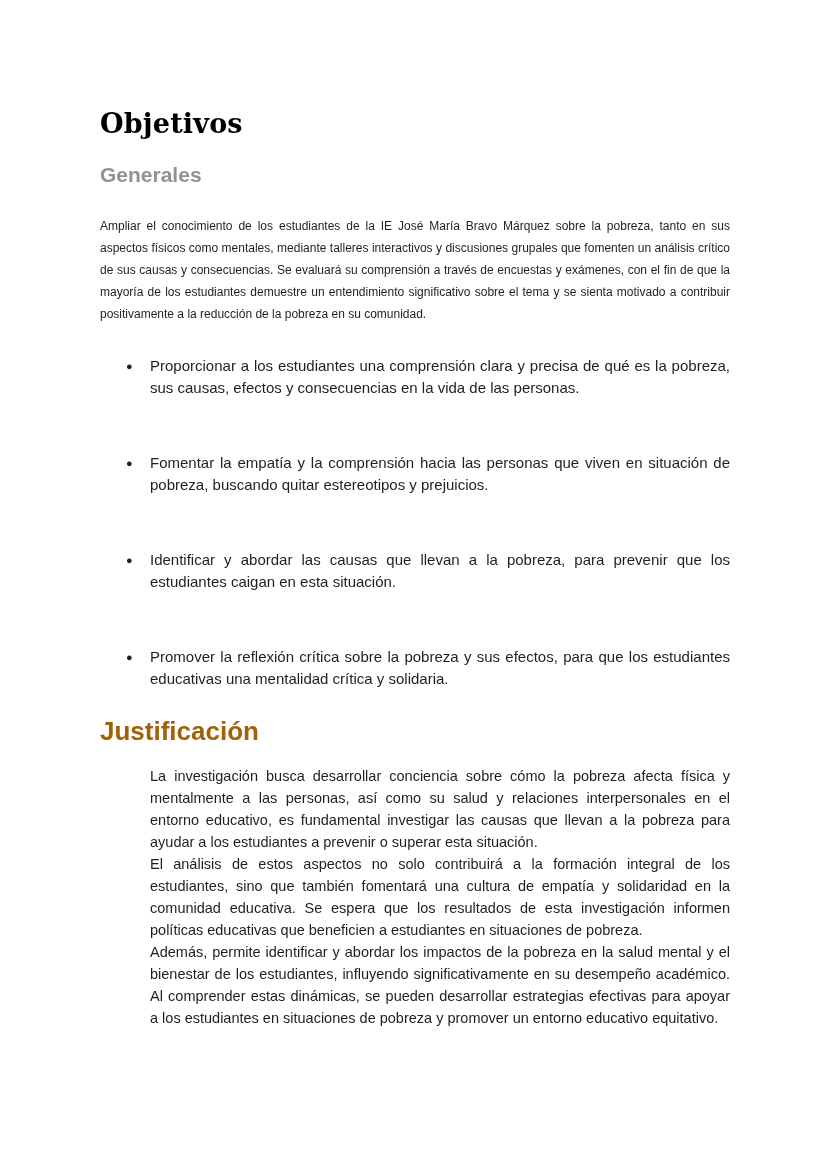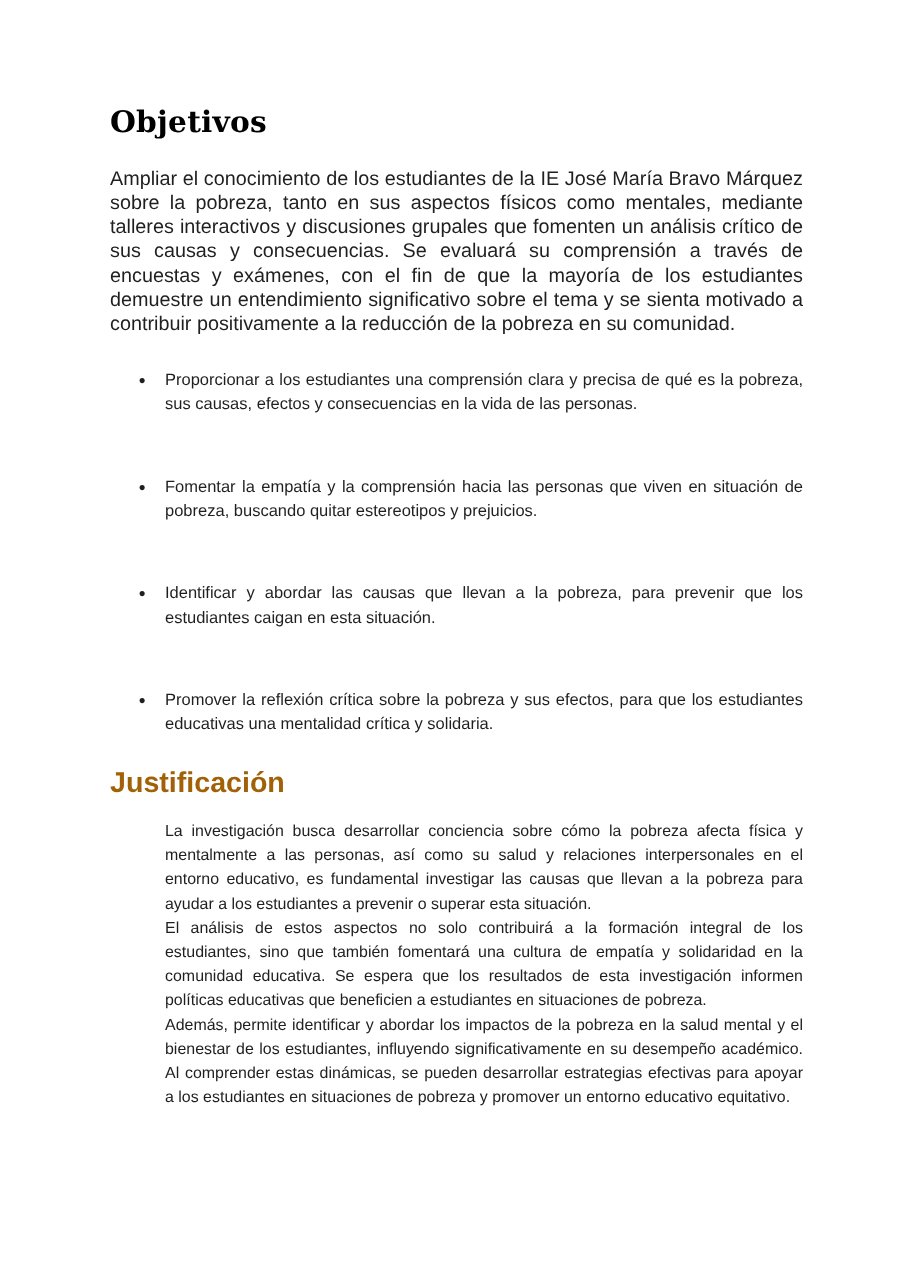--- a/index.html
+++ b/index.html
@@ -5,21 +5,21 @@
   * { margin: 0; padding: 0; box-sizing: border-box; }
 
   html, body {
     background: #ffffff;
   }
 
   .page {
     position: relative;
     width: 828px;
     height: 1094px;
-    margin: 0 auto;
+    margin: 12px auto;
     background: #ffffff;
     overflow: hidden;
     font-family: "Liberation Sans", sans-serif;
     color: #1f1f1f;
   }
 
   .content {
     padding: 96px 98px 0 100px; 
   }
 
@@ -36,21 +36,21 @@
   
   .sub-heading {
     font-family: "Liberation Sans", sans-serif;
     font-weight: 700;
     font-size: 21px;
     color: #929292;
     margin-bottom: 28px;
   }
 
   .body-text {
-    font-size: 18px;
+    font-size: 12px;
     line-height: 22px;
     text-align: justify;
     color: #1f1f1f;
   }
 
   .intro-paragraph {
     margin-bottom: 30px;
   }
 
   
@@ -108,20 +108,21 @@
   }
 </style>
 </head>
 <body>
 
 <div class="page">
   <div class="content">
 
     <h1 class="doc-title">Objetivos</h1>
 
+    <h2 class="sub-heading">Generales</h2>
 
     <p class="body-text intro-paragraph">Ampliar el conocimiento de los estudiantes de la IE José María Bravo Márquez sobre la pobreza, tanto en sus aspectos físicos como mentales, mediante talleres interactivos y discusiones grupales que fomenten un análisis crítico de sus causas y consecuencias. Se evaluará su comprensión a través de encuestas y exámenes, con el fin de que la mayoría de los estudiantes demuestre un entendimiento significativo sobre el tema y se sienta motivado a contribuir positivamente a la reducción de la pobreza en su comunidad.</p>
 
 
     <ul class="bullets">
       <li class="bullet-item">
         <span class="bullet-marker">●</span>
         <span class="bullet-text">Proporcionar a los estudiantes una comprensión clara y precisa de qué es la pobreza, sus causas, efectos y consecuencias en la vida de las personas.</span>
       </li>
       <li class="bullet-item">

